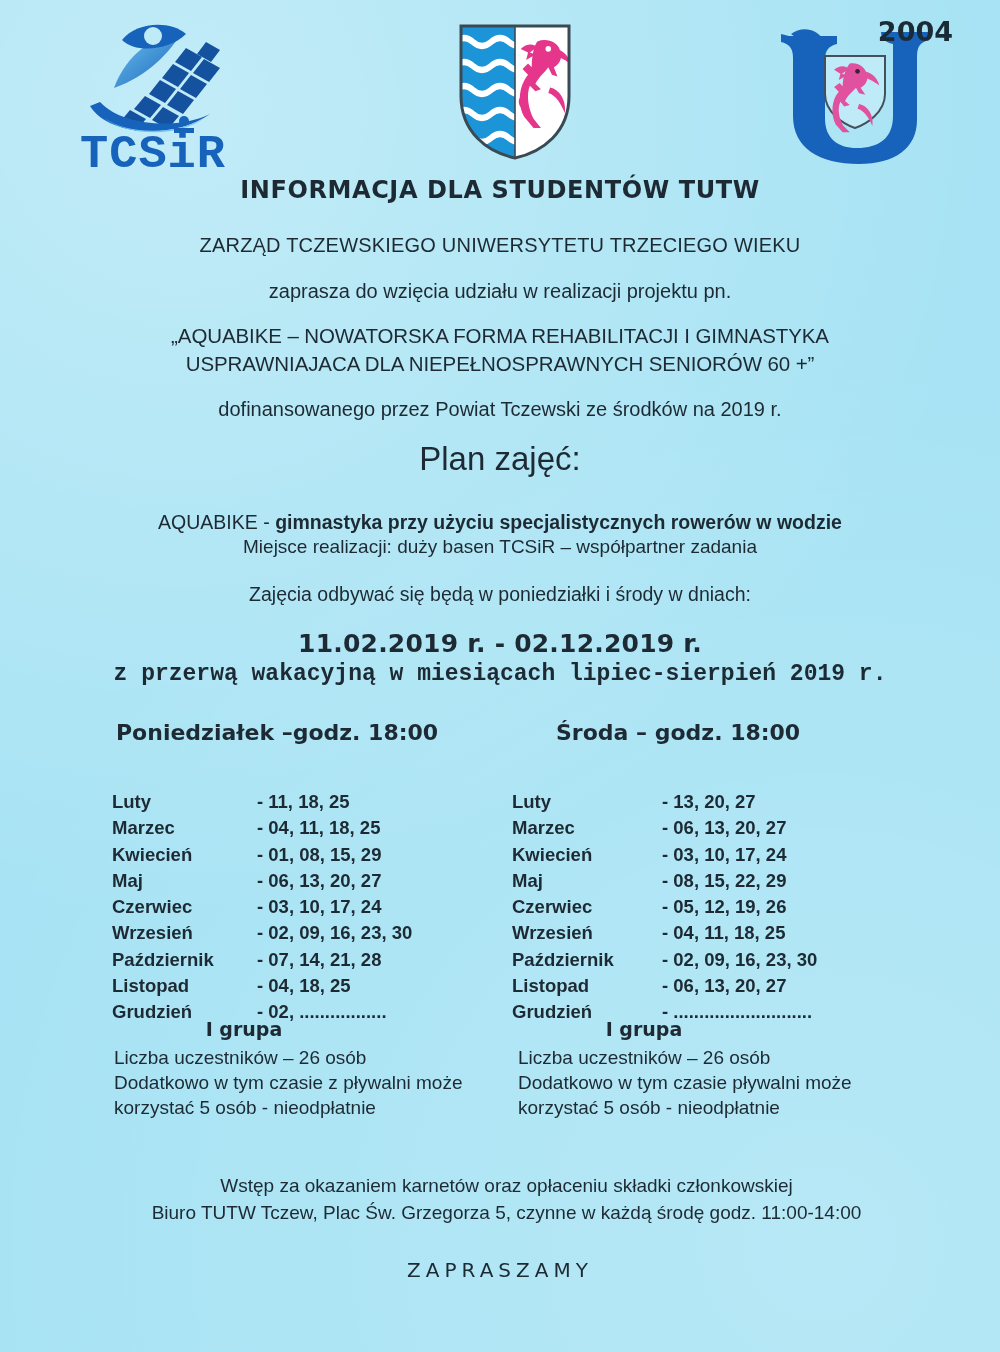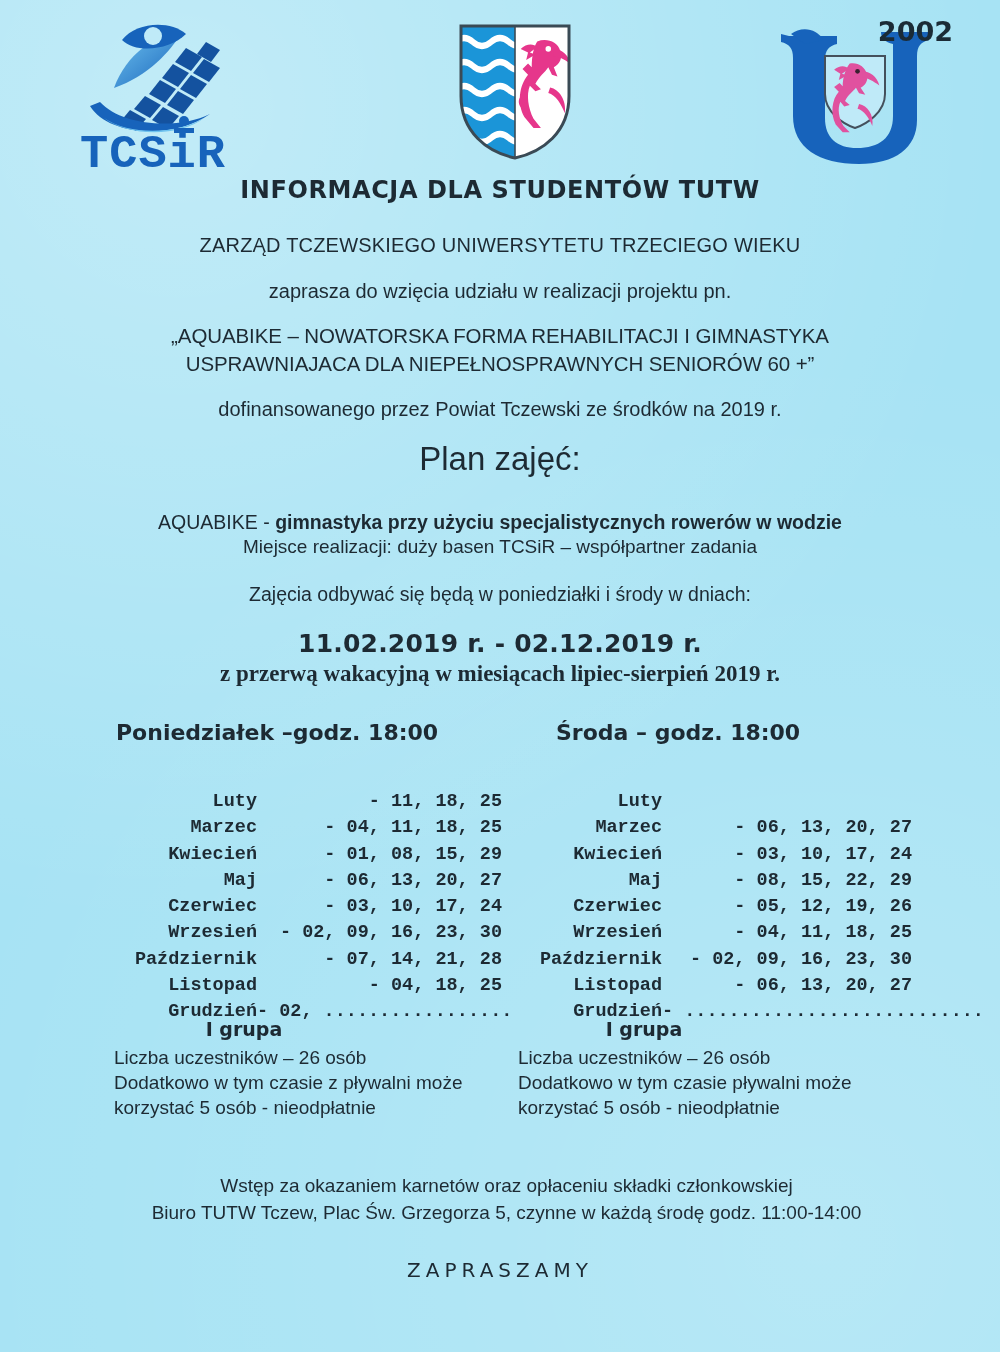--- a/index.html
+++ b/index.html
@@ -146,21 +146,21 @@
     font-weight: bold;
     font-family: "DejaVu Sans", sans-serif;
     letter-spacing: 0.2px;
   }
   .break-note {
     position: absolute;
     top: 661px;
     left: 0; right: 0;
     font-size: 23px;
     font-weight: bold;
-    font-family: Liberation Serif, serif;
+    font-family: Liberation Mono, monospace;
   }
 
   
   .schedule {
     position: absolute;
     top: 720px;
     left: 0;
     width: 1000px;
   }
   .col {
@@ -173,21 +173,21 @@
   .col-head {
     font-size: 22px;
     font-weight: bold;
     font-family: "DejaVu Sans", sans-serif;
     margin-bottom: 44px;
     white-space: nowrap;
   }
   .col-mon .col-head { padding-left: 4px; }
   .col-wed .col-head { padding-left: 44px; }
 
-  .rows { font-family: Liberation Mono, monospace; text-align: right; }
+  .rows { font-family: Liberation Sans, sans-serif; }
   .row {
     display: flex;
     font-size: 18.5px;
     font-weight: bold;
     line-height: 26.3px;
     white-space: nowrap;
   }
   .row .month { width: 145px; flex: none; }
   .row .dates { flex: 1; }
   .col-wed .row .month { width: 150px; }
@@ -340,21 +340,21 @@
                      C28 38 22 42 18 50 L24 55 L17 57 L12 51 C8 60 10 72 16 82
                      L24 90 L15 90 L6 80 C-1 66 1 48 10 38 L4 32 L11 27 L15 31
                      C15 20 19 8 24 2 Z"></path>
             <path d="M4 10 C10 4 19 4 23 9 L14 15 L21 17 L10 23 L12 15 Z"></path>
             <circle cx="34" cy="12" r="3" fill="#3a2030"></circle>
             <path d="M40 12 C50 12 59 19 62 30 C54 25 47 20 40 20 Z"></path>
             <path d="M36 54 C47 56 55 68 53 82 C49 72 42 62 34 60 Z"></path>
           </g>
         </g>
       </svg>
-      <div class="year">2002</div>
+      <div class="year">2004</div>
     </div>
   </div>
 
   <div class="headline t-center">INFORMACJA DLA STUDENTÓW TUTW</div>
   <div class="subhead t-center">ZARZĄD TCZEWSKIEGO UNIWERSYTETU TRZECIEGO WIEKU</div>
   <div class="invite t-center">zaprasza do wzięcia udziału w realizacji projektu pn.</div>
 
   <div class="project-title t-center">
     <div>„AQUABIKE – NOWATORSKA FORMA REHABILITACJI I GIMNASTYKA</div>
     <div>USPRAWNIAJACA DLA NIEPEŁNOSPRAWNYCH SENIORÓW 60 +”</div>
@@ -415,20 +415,21 @@
           <span class="dates">- 02, .................</span>
         </div>
       </div>
     </div>
 
     <div class="col col-wed">
       <div class="col-head">Środa – godz. 18:00</div>
       <div class="rows">
         <div class="row">
           <span class="month">Luty</span>
+          <span class="dates">- 13, 20, 27</span>
         </div>
         <div class="row">
           <span class="month">Marzec</span>
           <span class="dates">- 06, 13, 20, 27</span>
         </div>
         <div class="row">
           <span class="month">Kwiecień</span>
           <span class="dates">- 03, 10, 17, 24</span>
         </div>
         <div class="row">

